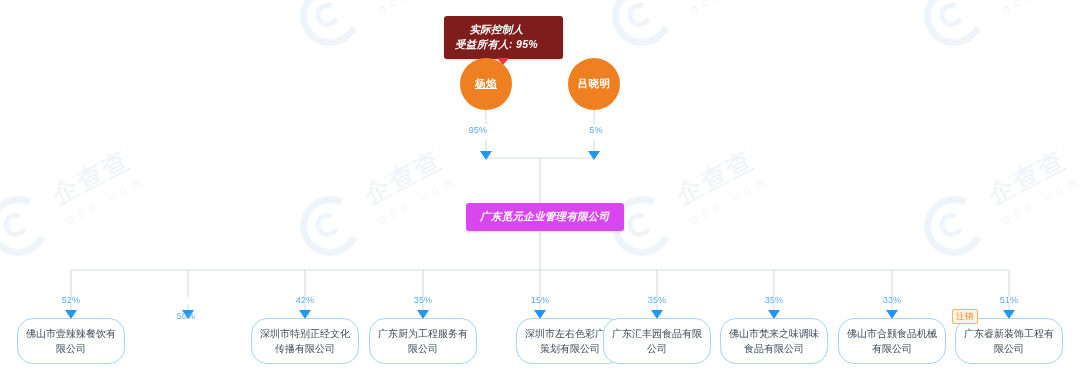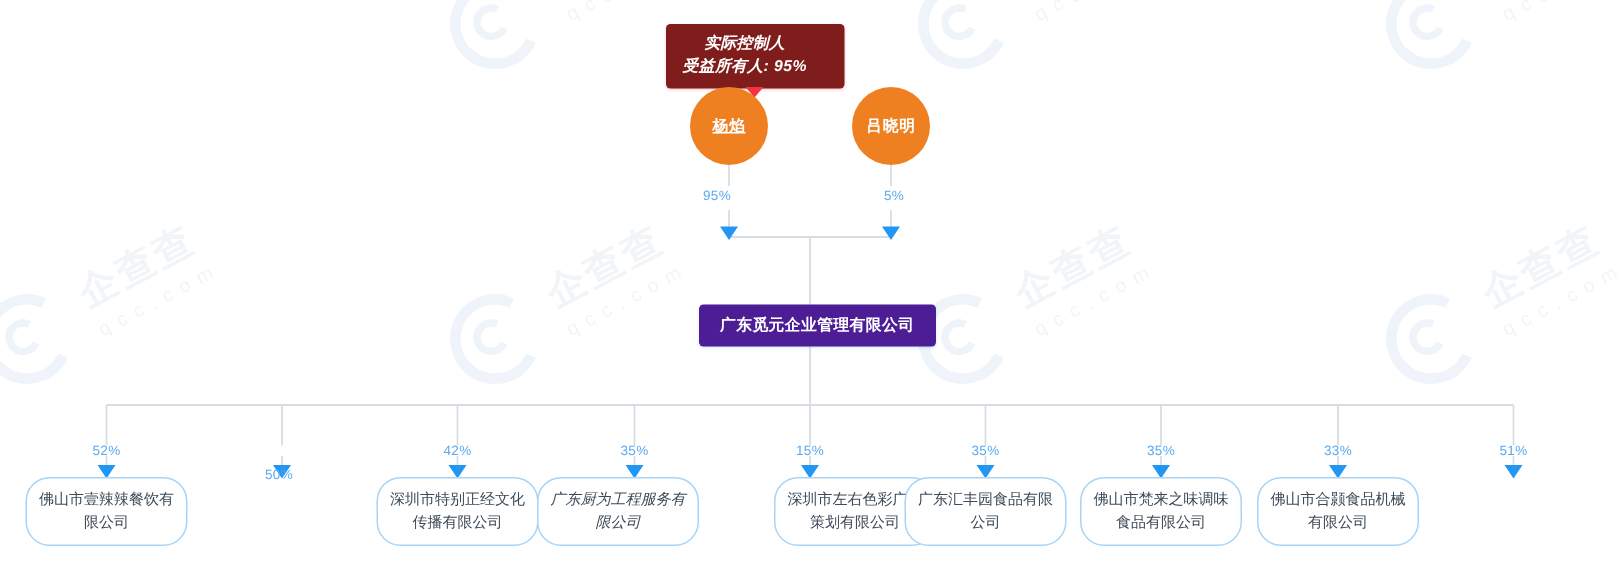--- a/index.html
+++ b/index.html
@@ -117,34 +117,35 @@
     justify-content: center;
     font-size: 10.5px;
     font-weight: 700;
     letter-spacing: .5px;
     text-align: center;
     cursor: pointer;
   }
 
   
   .company-main {
-    background: #4c1d95;
+    background: #d946ef;
     color: #ffffff;
     border-radius: 3px;
     font-size: 10.5px;
     font-weight: 700;
     letter-spacing: .3px;
     display: flex;
     align-items: center;
     justify-content: center;
     white-space: nowrap;
     padding: 0 14px;
     height: 28px;
     cursor: pointer;
     box-shadow: 0 1px 2px rgba(33,150,243,.22);
+    font-style: italic;
   }
 
   
   .sub-box {
     width: 108px;
     min-height: 46px;
     border: 1px solid #a8d4f5;
     border-radius: 16px;
     background: #ffffff;
     color: #3c4a57;
@@ -330,21 +331,21 @@
     </div>
   </div>
 
 
   <div class="sub-box-wrap" style="left:251px; top:318px;">
     <div class="sub-box">
       <span>深圳市特别正经文化传播有限公司</span>
     </div>
   </div>
 
-  <div class="sub-box-wrap" style="left:358px; top:318px;font-style:italic;">
+  <div class="sub-box-wrap" style="left:369px; top:318px;">
     <div class="sub-box">
       <span>广东厨为工程服务有限公司</span>
     </div>
   </div>
 
   <div class="sub-box-wrap" style="left:486px; top:318px;margin-left:30px;">
     <div class="sub-box">
       <span>深圳市左右色彩广告策划有限公司</span>
     </div>
   </div>
@@ -360,14 +361,20 @@
       <span>佛山市梵来之味调味食品有限公司</span>
     </div>
   </div>
 
   <div class="sub-box-wrap" style="left:838px; top:318px;">
     <div class="sub-box">
       <span>佛山市合颢食品机械有限公司</span>
     </div>
   </div>
 
+  <div class="sub-box-wrap" style="left:955px; top:318px;">
+    <div class="status-badge">注销</div>
+    <div class="sub-box">
+      <span>广东睿新装饰工程有限公司</span>
+    </div>
+  </div>
 
 </div>
 
 </body></html>

